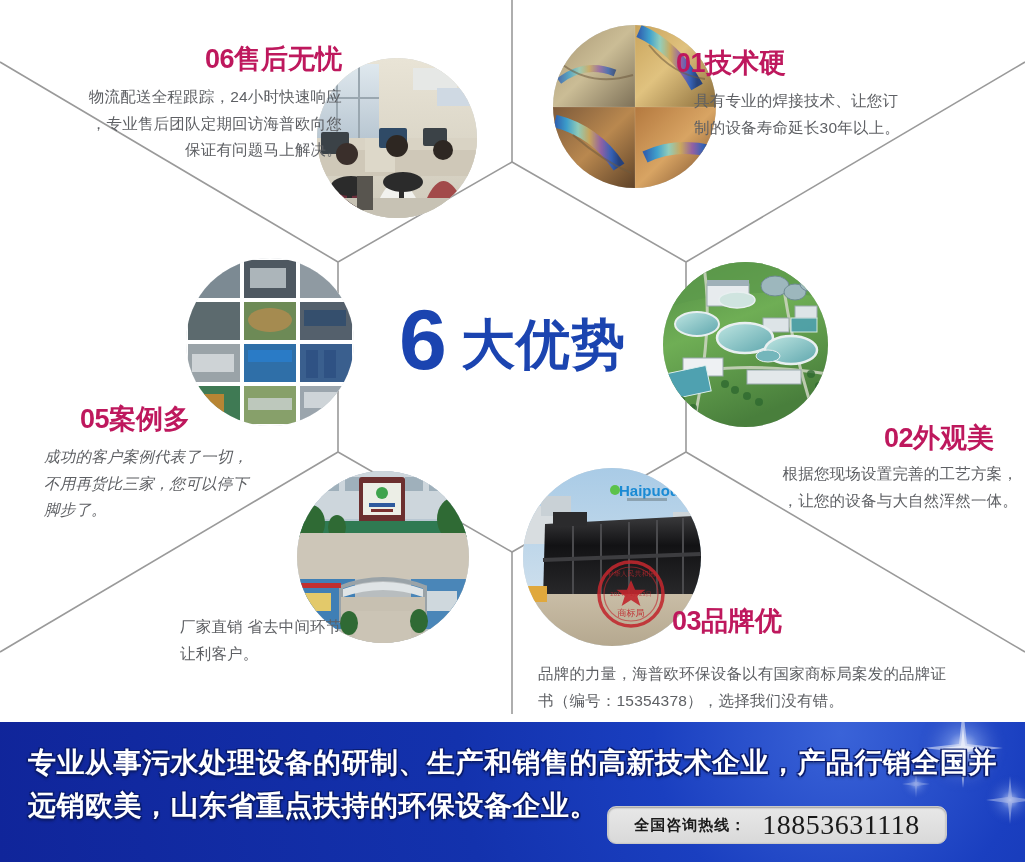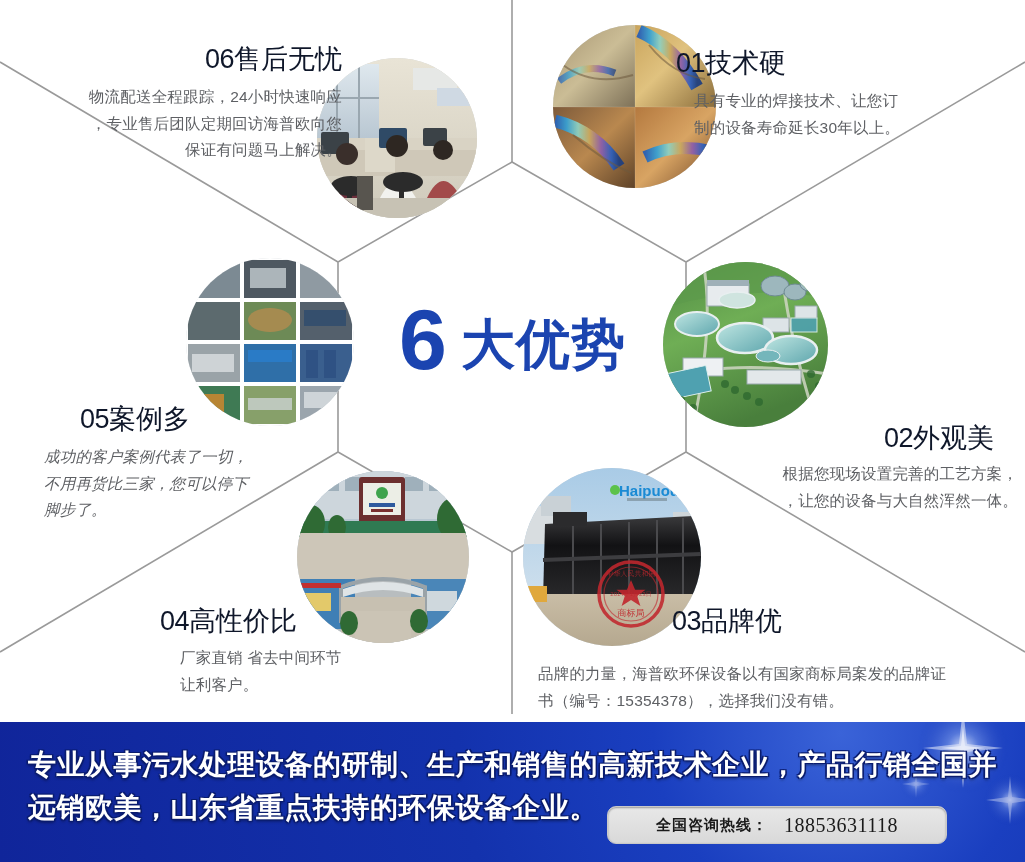--- a/index.html
+++ b/index.html
@@ -35,41 +35,42 @@
   .photo{
     position:absolute;border-radius:50%;
     overflow:hidden;
     background:#cfd4d8;
   }
   .photo svg{display:block;width:100%;height:100%;}
 
   
   .item{position:absolute;}
   .item .head{
-    color:#0f172a;
-    font-weight:normal;
+    color:#be185d;
+    font-weight:bold;
     font-size:27px;
     line-height:1.15;
     white-space:nowrap;
   }
   .item .head .num{letter-spacing:-0.5px;}
   .item .body{
     color:#5e6064;
     font-size:15.5px;
     line-height:1.72;
     letter-spacing:0.2px;
   }
   .ta-r{text-align:right;}
   .ta-l{text-align:left;}
 
   
   #banner{
     position:absolute;left:0;top:722px;width:1025px;height:140px;
     background:radial-gradient(circle at 82% 8%, #3a63d8 0%, #1a3fc0 22%, #1332ad 45%, #10259a 100%);
     overflow:hidden;
+    font-family:Liberation Mono, monospace;
   }
   #banner-inner{position:absolute;left:0;top:0;width:1025px;height:140px;}
   .btext{
     position:absolute;left:28px;top:22px;width:880px;
     color:#ffffff;
     font-size:28px;
     font-weight:bold;
     line-height:1.52;
     letter-spacing:0.5px;
     text-shadow:
@@ -82,21 +83,21 @@
   #hotline{
     position:absolute;left:607px;top:806px;width:338px;height:36px;
     background:linear-gradient(#e8e8e8,#d9d9d9);
     border:1px solid #c9c9c9;
     border-radius:9px;
     box-shadow:0 1px 2px rgba(0,0,0,.35) inset;
     display:flex;align-items:center;justify-content:center;
     color:#1a1a1a;
   }
   #hotline .ht-label{font-size:15px;font-weight:bold;letter-spacing:1px;}
-  #hotline .ht-num{font-family:"Liberation Serif","DejaVu Serif",serif;font-size:20px;letter-spacing:0.5px;margin-left:16px;}
+  #hotline .ht-num{font-family:"Liberation Serif","DejaVu Serif",serif;font-size:28px;letter-spacing:0.5px;margin-left:16px;}
 </style>
 </head>
 <body>
 
 <div id="stage">
 
   <svg id="hexlines" viewBox="0 0 1025 730" preserveAspectRatio="none">
     <g fill="none" stroke="#9a9a9a" stroke-width="1.6">
 
       <polygon points="512,162 686,262 686,452 512,552 338,452 338,262"></polygon>
@@ -474,23 +475,20 @@
     <div class="head" style="padding-right:24px;">
       <span class="num">02</span><span>外观美</span>
     </div>
     <div class="body" style="margin-top:7px;">
       <div>根据您现场设置完善的工艺方案，</div>
       <div>，让您的设备与大自然浑然一体。</div>
     </div>
   </div>
 
   <div class="item ta-l" style="left:160px;top:606px;width:300px;">
-    <div class="head">
-      <span class="num">04</span><span>高性价比</span>
-    </div>
     <div class="body" style="margin-top:8px;padding-left:20px;">
       <div>厂家直销 省去中间环节</div>
       <div>让利客户。</div>
     </div>
   </div>
 
   <div class="item ta-l" style="left:538px;top:606px;width:480px;">
     <div class="head" style="padding-left:134px;">
       <span class="num">03</span><span>品牌优</span>
     </div>

